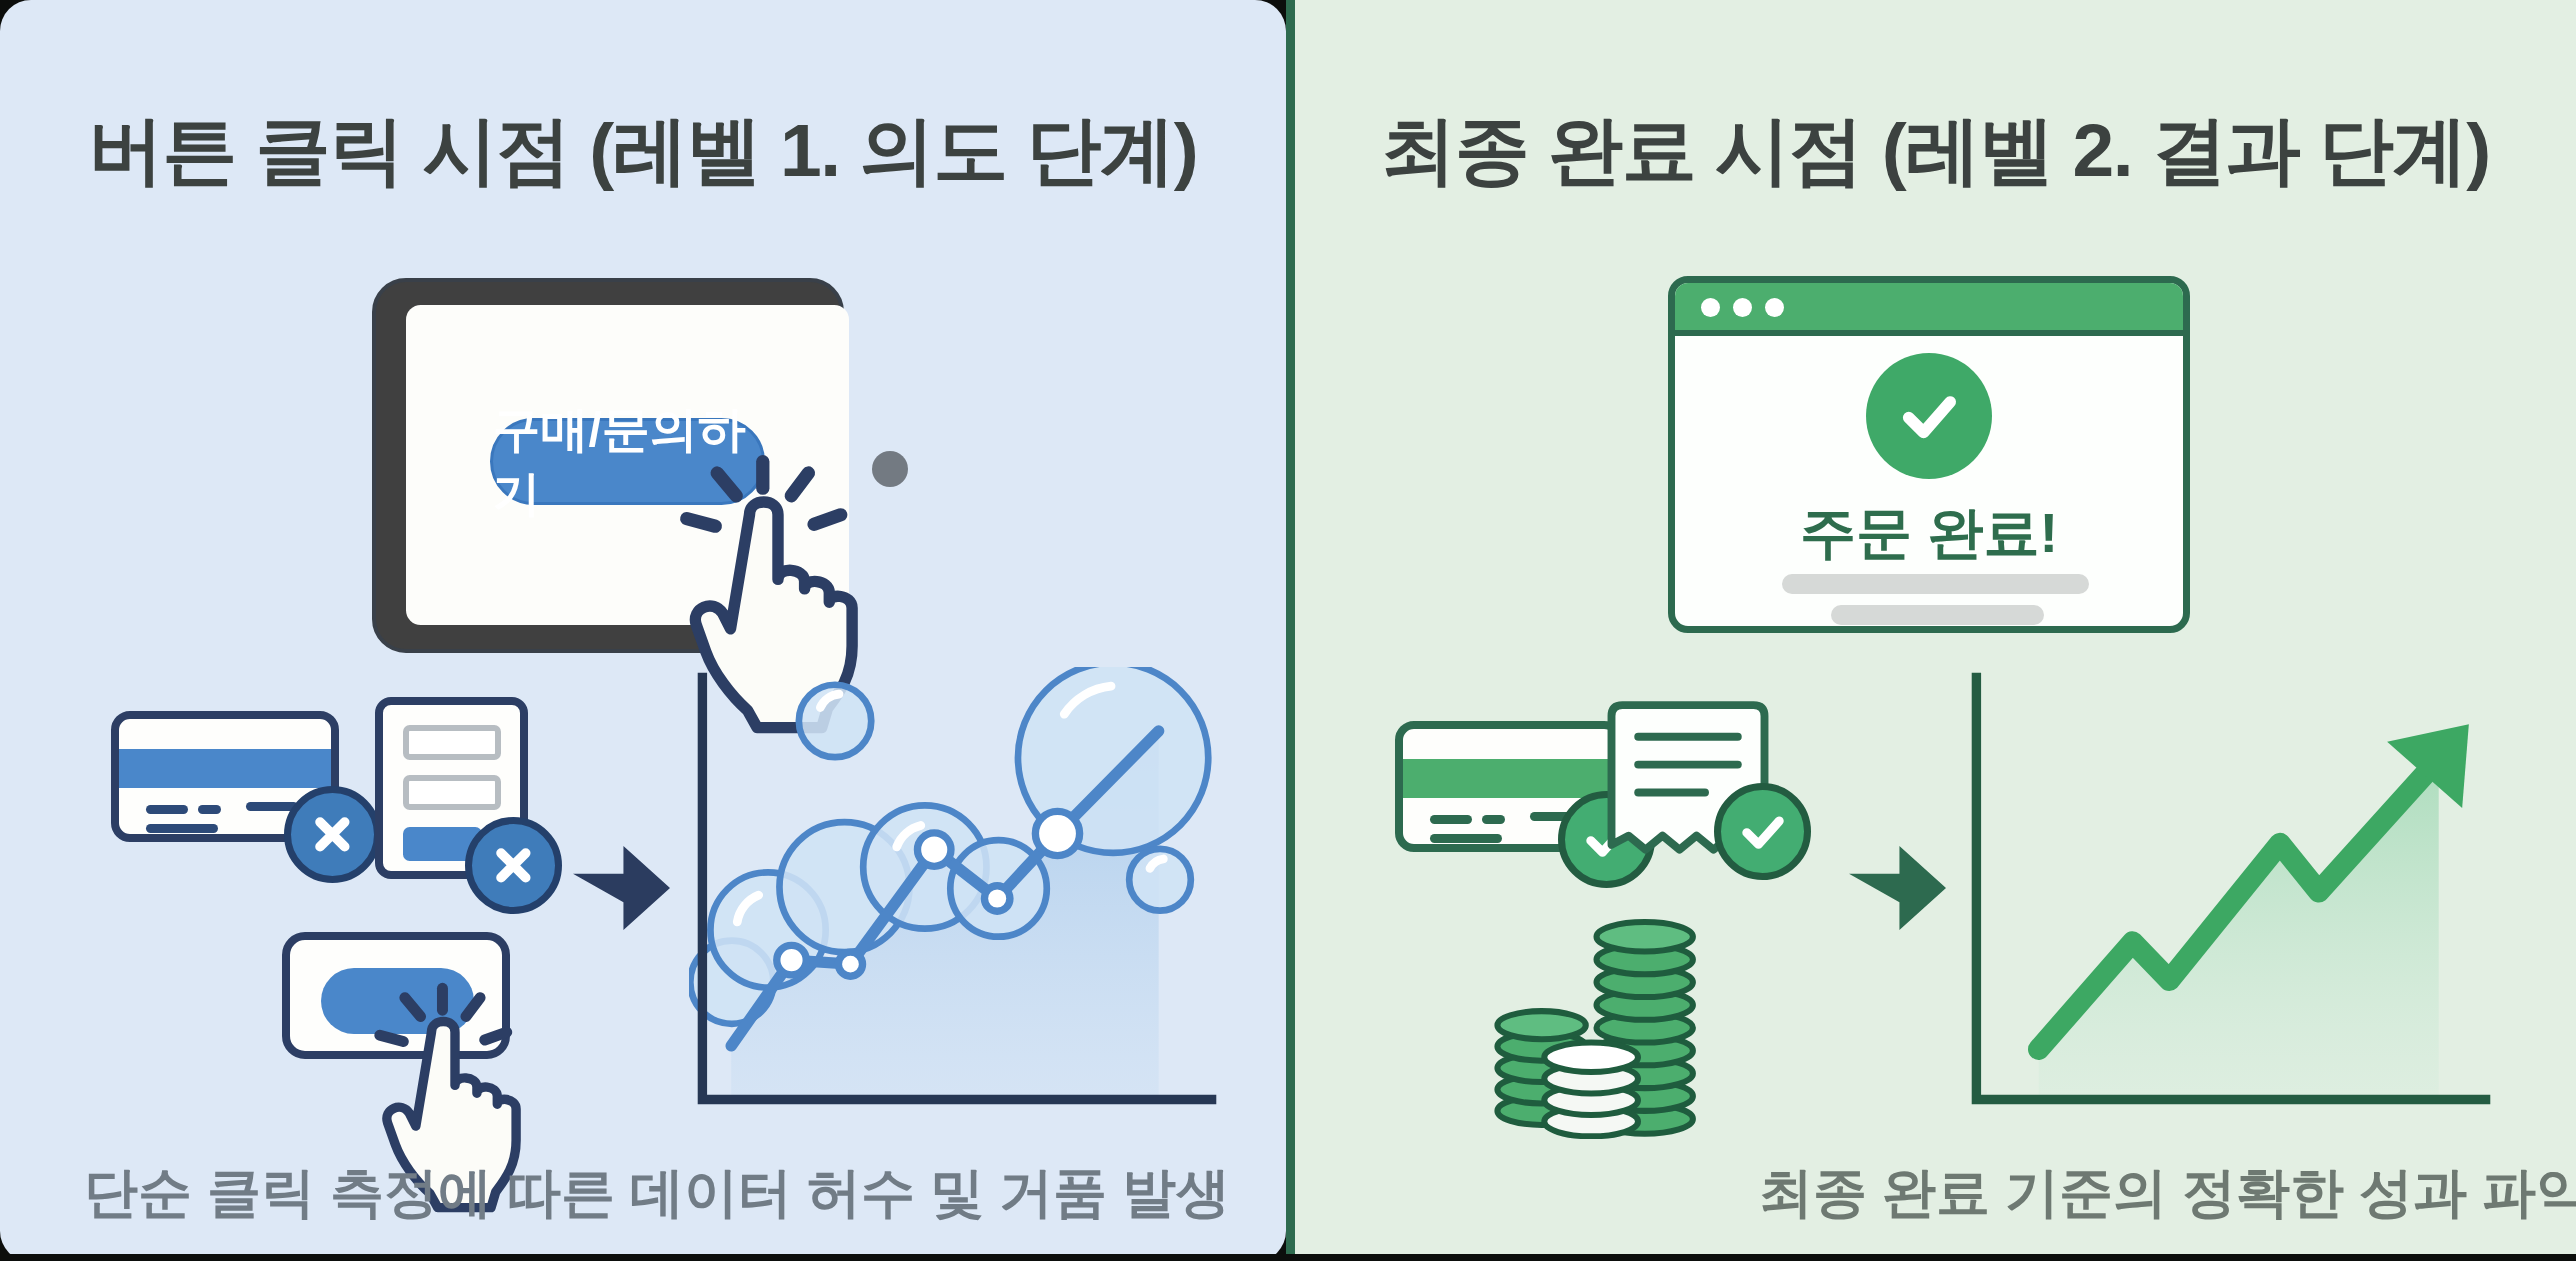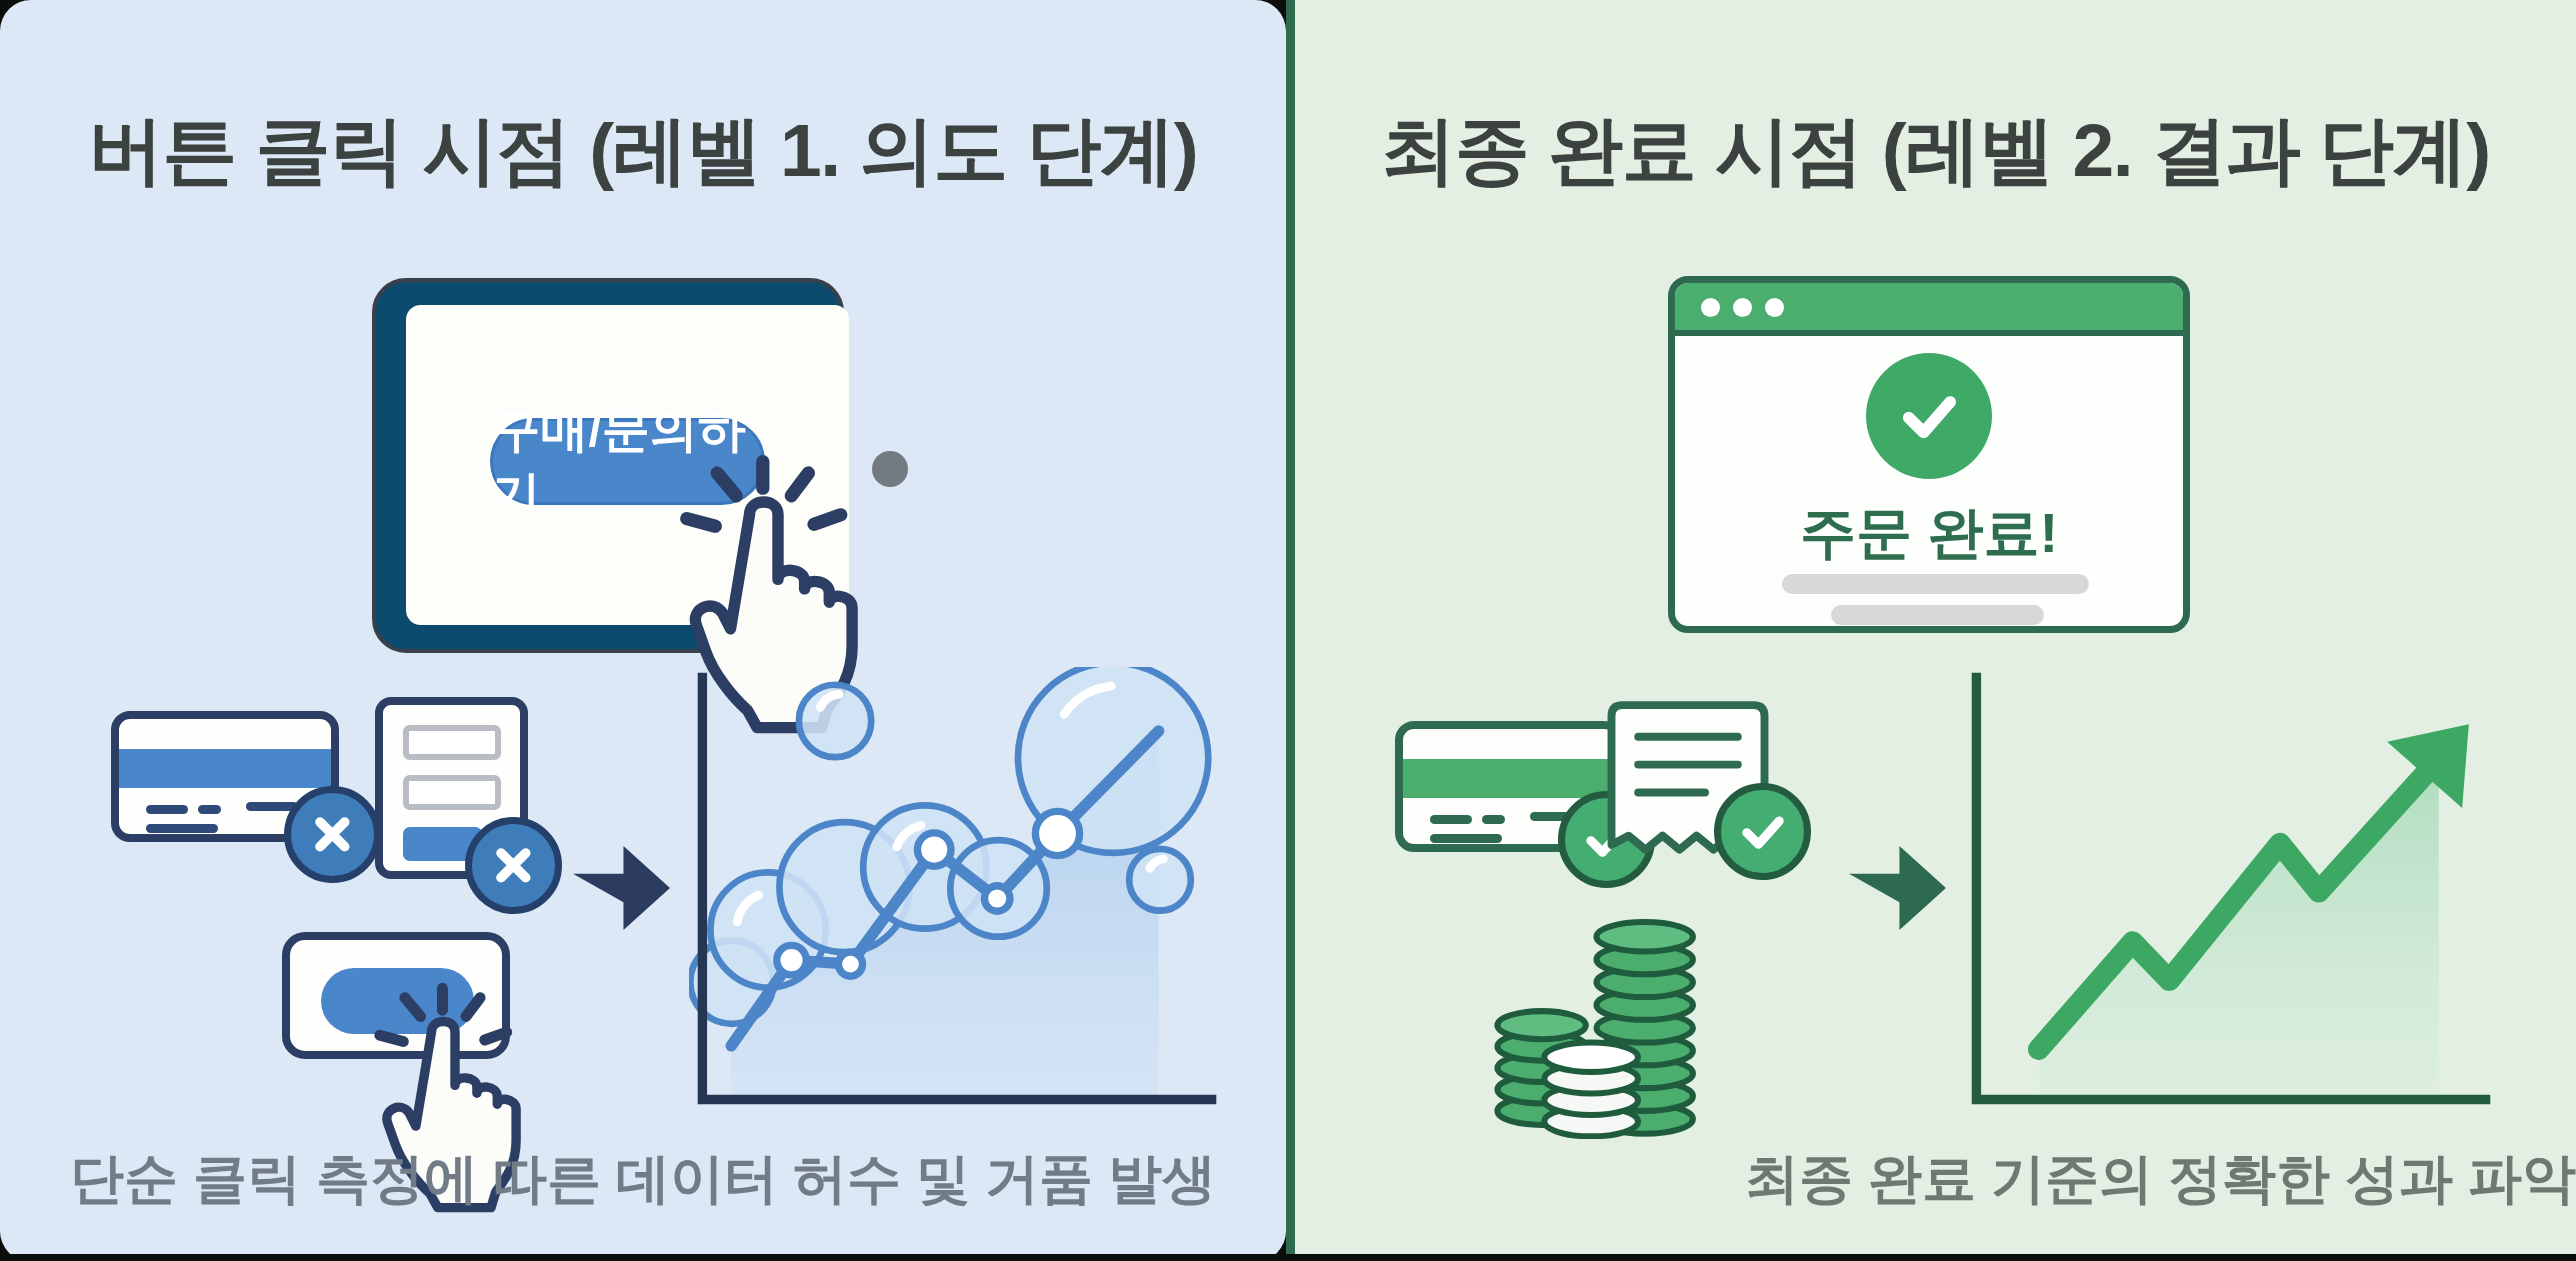--- a/index.html
+++ b/index.html
@@ -6,27 +6,27 @@
   .stage{position:relative;width:2576px;height:1262px;overflow:hidden;
          font-family:"Liberation Sans","DejaVu Sans",sans-serif;}
   .panel{position:absolute;top:0;height:1262px;}
   .panel.left{left:0;width:1286px;background:#dde8f6;border-radius:31px;}
   .panel.right{left:1295px;width:1281px;background:#e3efe3;}
   .divider{position:absolute;left:1286px;top:0;width:8.7px;height:1262px;background:#2e6b4f;}
   .bottom-strip{position:absolute;left:0;top:1254px;width:2576px;height:8px;background:#0c0e0c;}
 
   .title{position:absolute;left:0;top:101px;width:100%;margin:0;text-align:center;
          font-size:75px;font-weight:800;letter-spacing:-1.3px;color:#3c4240;}
-  .caption{position:absolute;left:0;top:1143px;width:100%;margin:0;text-align:center;
+  .caption{position:absolute;left:0;top:1143px;width:100%;margin:14px;text-align:center;
            font-size:54px;font-weight:700;}
   .caption.blue{color:#717c86;}
   .caption.green{color:#6e7972;text-align:right;}
 
   
-  .tablet{position:absolute;left:372px;top:278px;width:472px;height:375px;background:#0c4a6e;
+  .tablet{position:absolute;left:372px;top:278px;width:472px;height:375px;background:#404040;
           border:4px solid #394049;border-radius:34px;box-sizing:border-box;}
   .tablet .screen{position:absolute;left:29.5px;top:23px;width:443px;height:320px;background:#fdfdfa;border-radius:14.8px;}
   .tablet .camera{position:absolute;left:496px;top:169px;width:36px;height:36px;border-radius:50%;background:#737a82;}
   .cta-button{position:absolute;left:84px;top:113px;width:275px;height:87px;border-radius:44px;
               background:#4a87ca;border:3.4px solid #3a77bd;box-sizing:border-box;
               display:flex;align-items:center;justify-content:center;}
   .cta-button span{color:#ffffff;font-size:48px;font-weight:700;}
 
   .hand-svg{position:absolute;pointer-events:none;}
 

